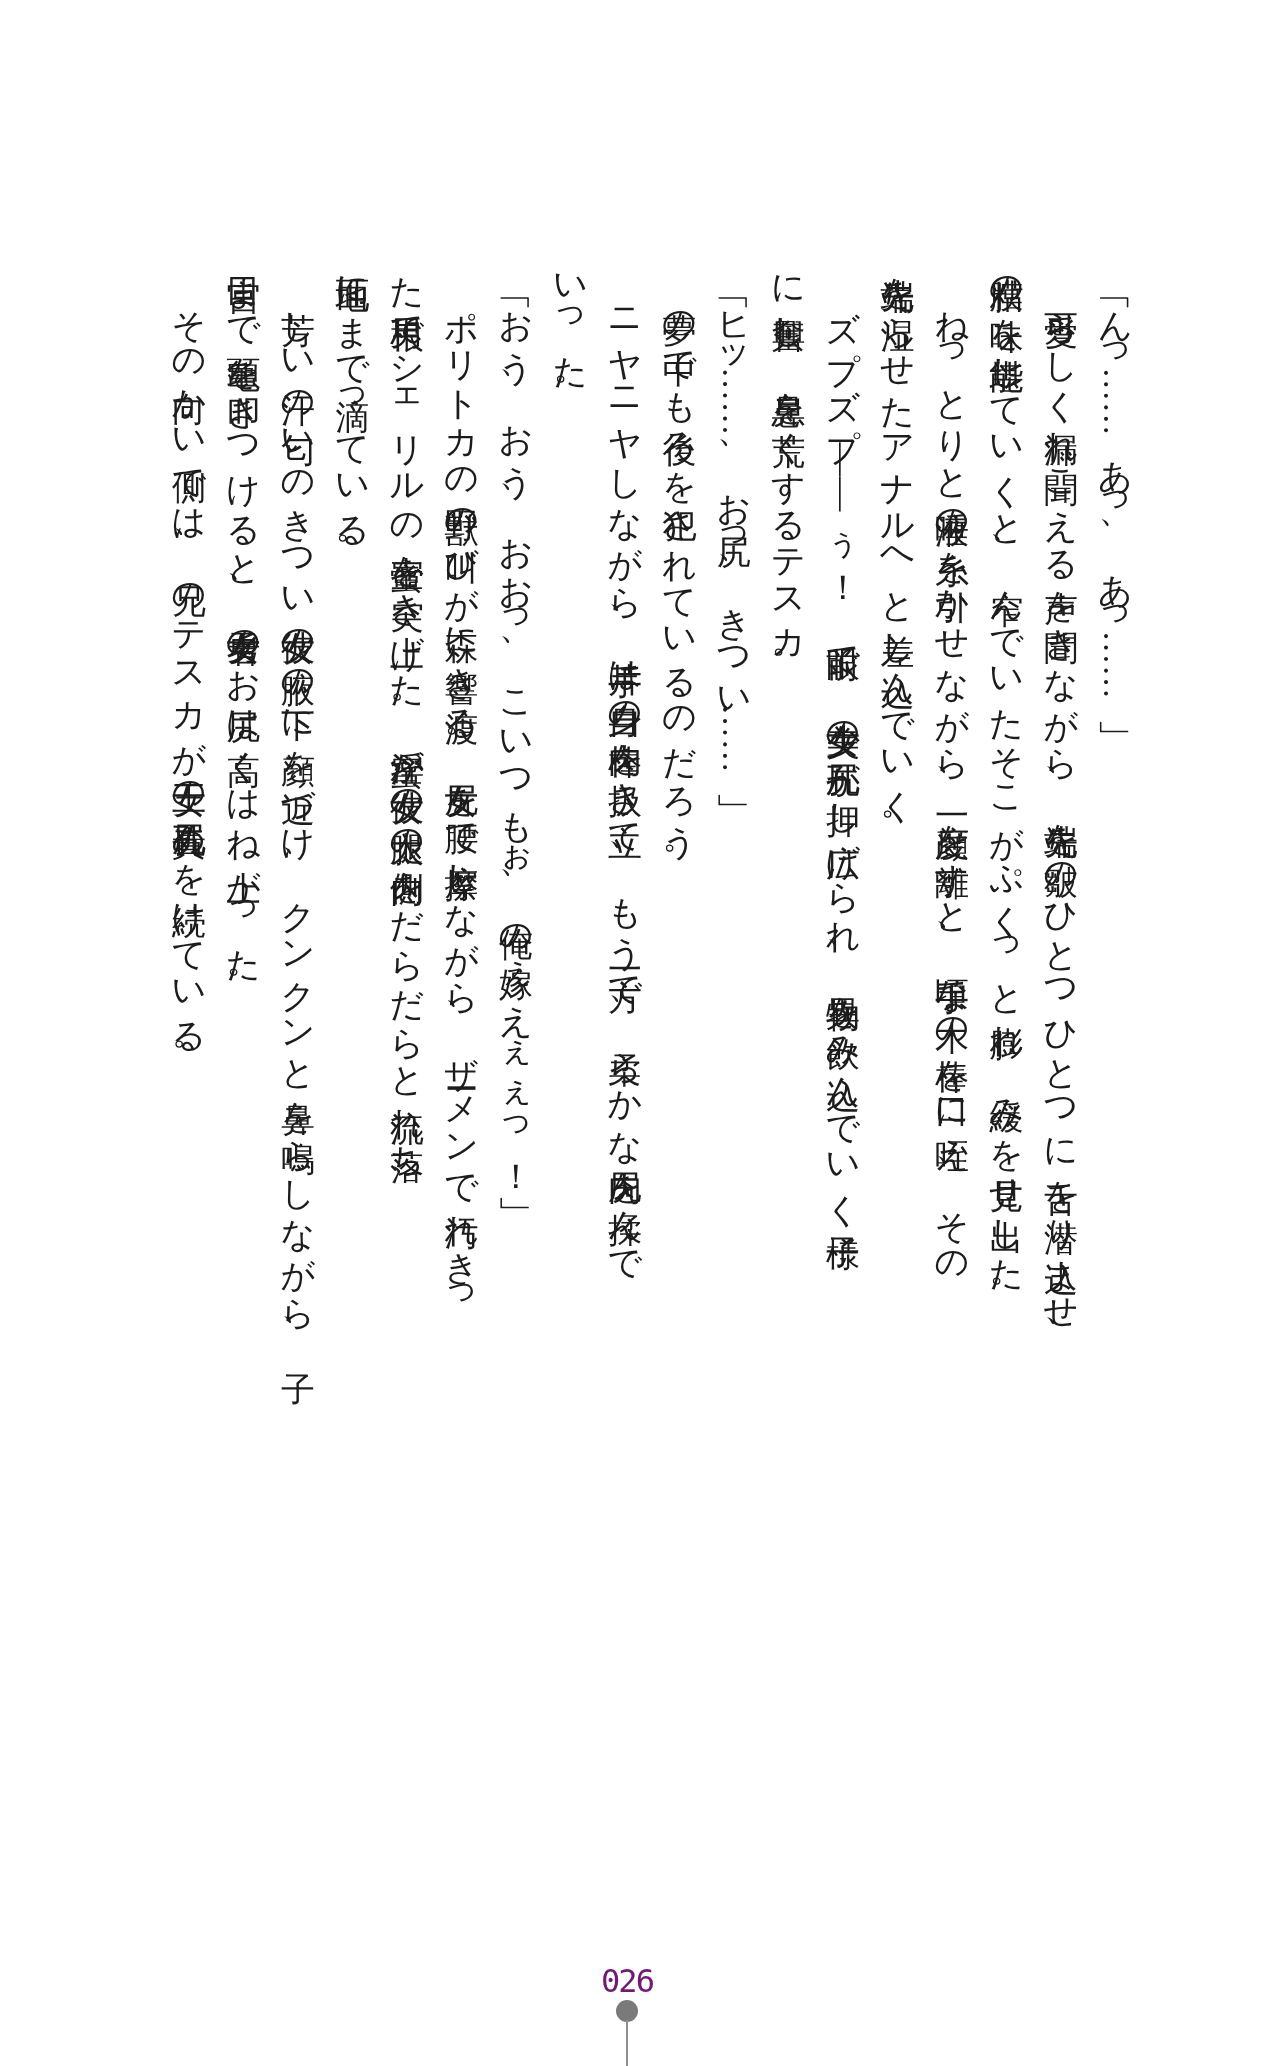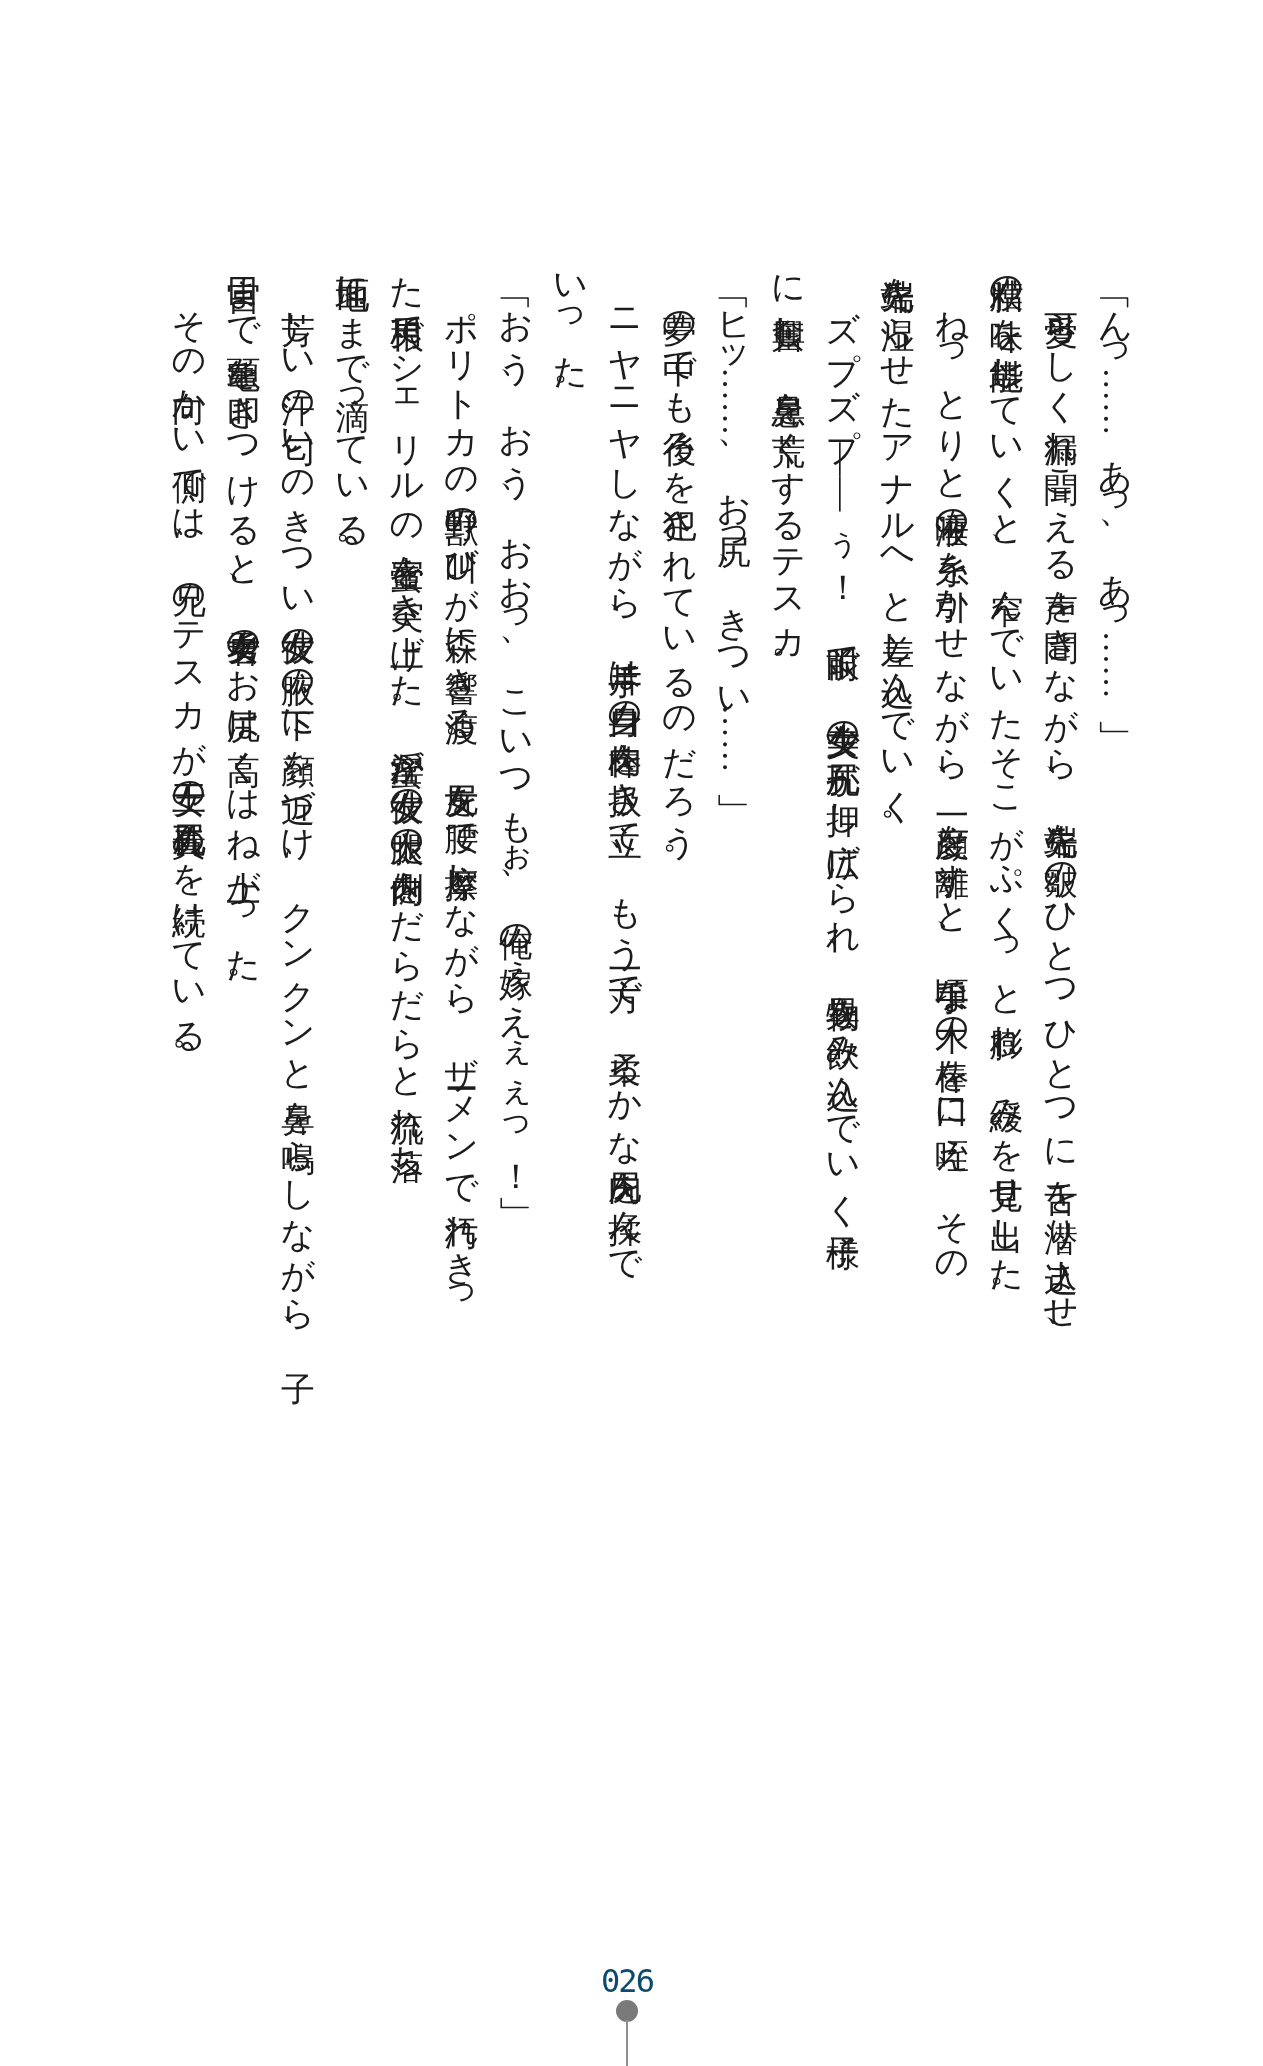--- a/index.html
+++ b/index.html
@@ -85,18 +85,18 @@
       <div class="line indent">「おう、おう、おおっ、こいつもぉ、俺の嫁ぇえぇぇっ！」</div>
       <div class="line indent">ポリトカの野獣の叫びが森に響き渡る。女尻を腰で摩擦しながら、ザーメンで汚れきっ</div>
       <div class="line">た男根でシェリルの蜜壺を突き上げた。淫蜜が彼女の太腿の内側をだらだらと流れ落ち、</div>
       <div class="line">地面にまで滴っている。</div>
       <div class="line indent">芳しい汗の匂いのきつい彼女の腋の下に顔を近づけ、クンクンと鼻を鳴らしながら、子</div>
       <div class="line">宮口まで亀頭を叩きつけると、女勇者のお尻は高くはね上がった。</div>
       <div class="line indent">その向かい側では、兄のテスカが王女の尻孔責めを続けている。</div>
     </main>
 
   <footer>
-    <div class="page-number" style="color: #0c4a6e;">026</div>
+    <div class="page-number" style="color: #701a75;">026</div>
     <div class="footer-dot" style="background: rgb(122, 122, 122);"></div>
     <div class="footer-rule" style="background: rgb(143, 143, 143);"></div>
   </footer>
 
 </div>
 
 </body></html>

